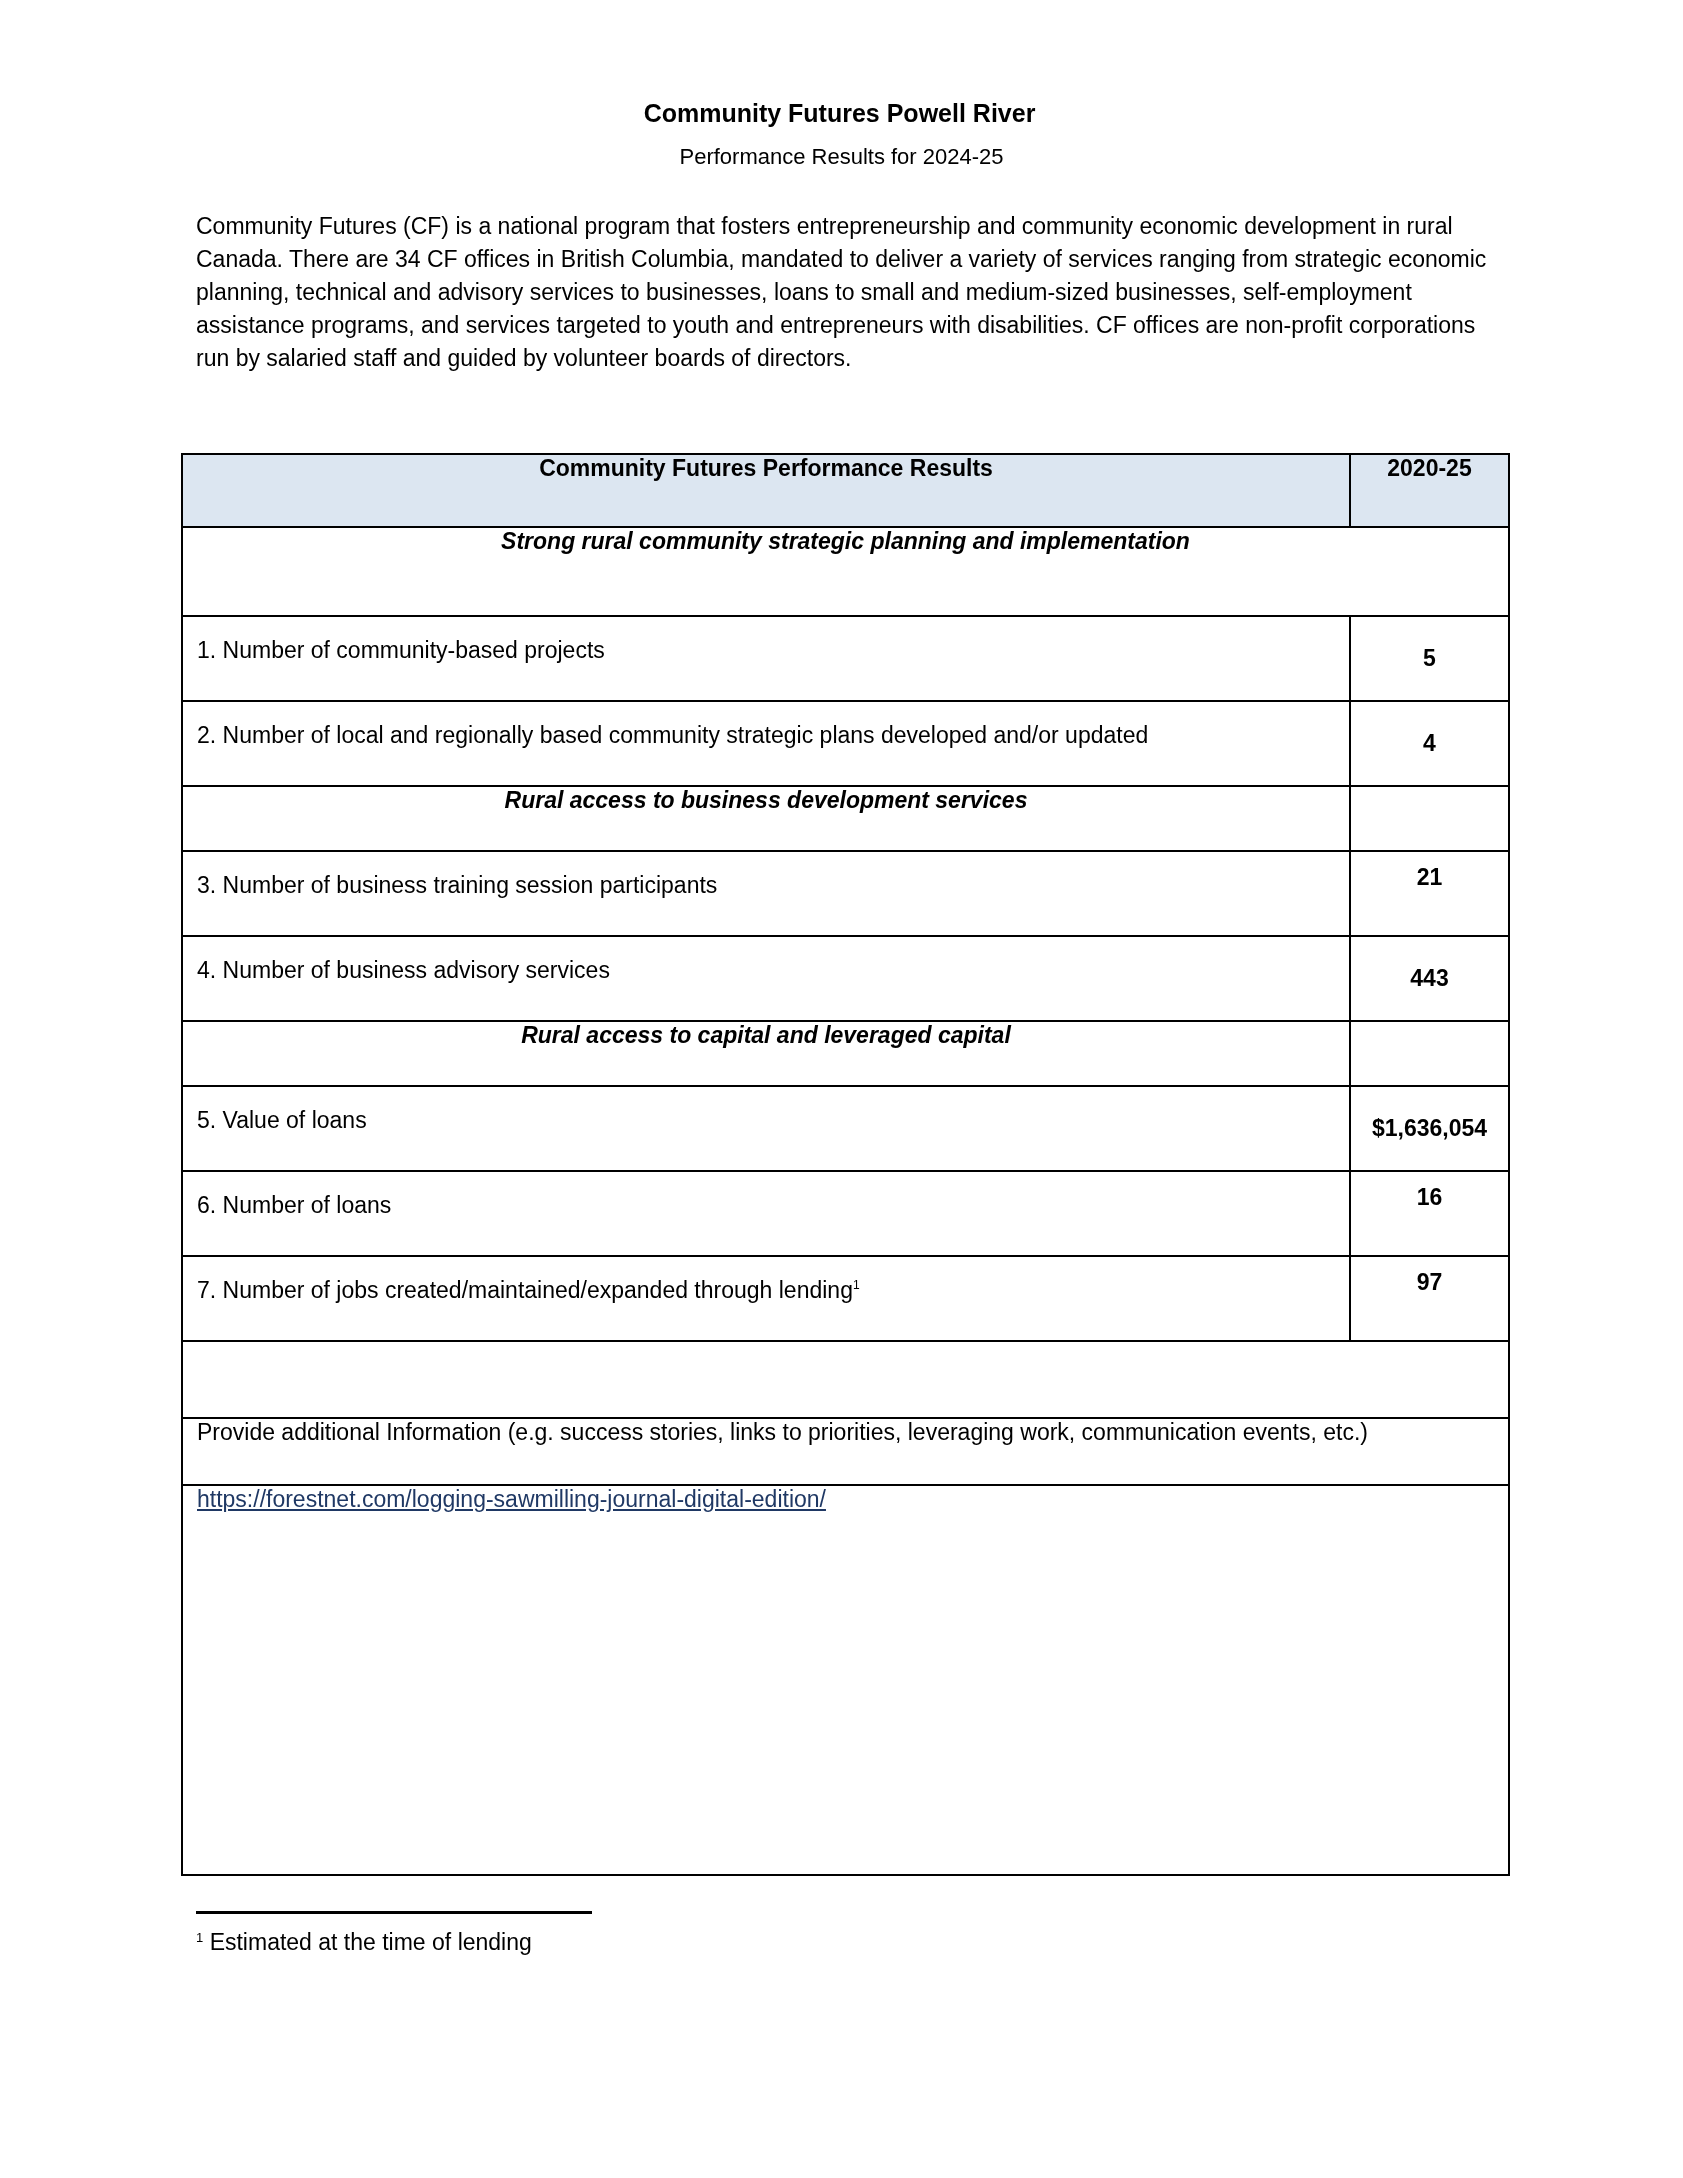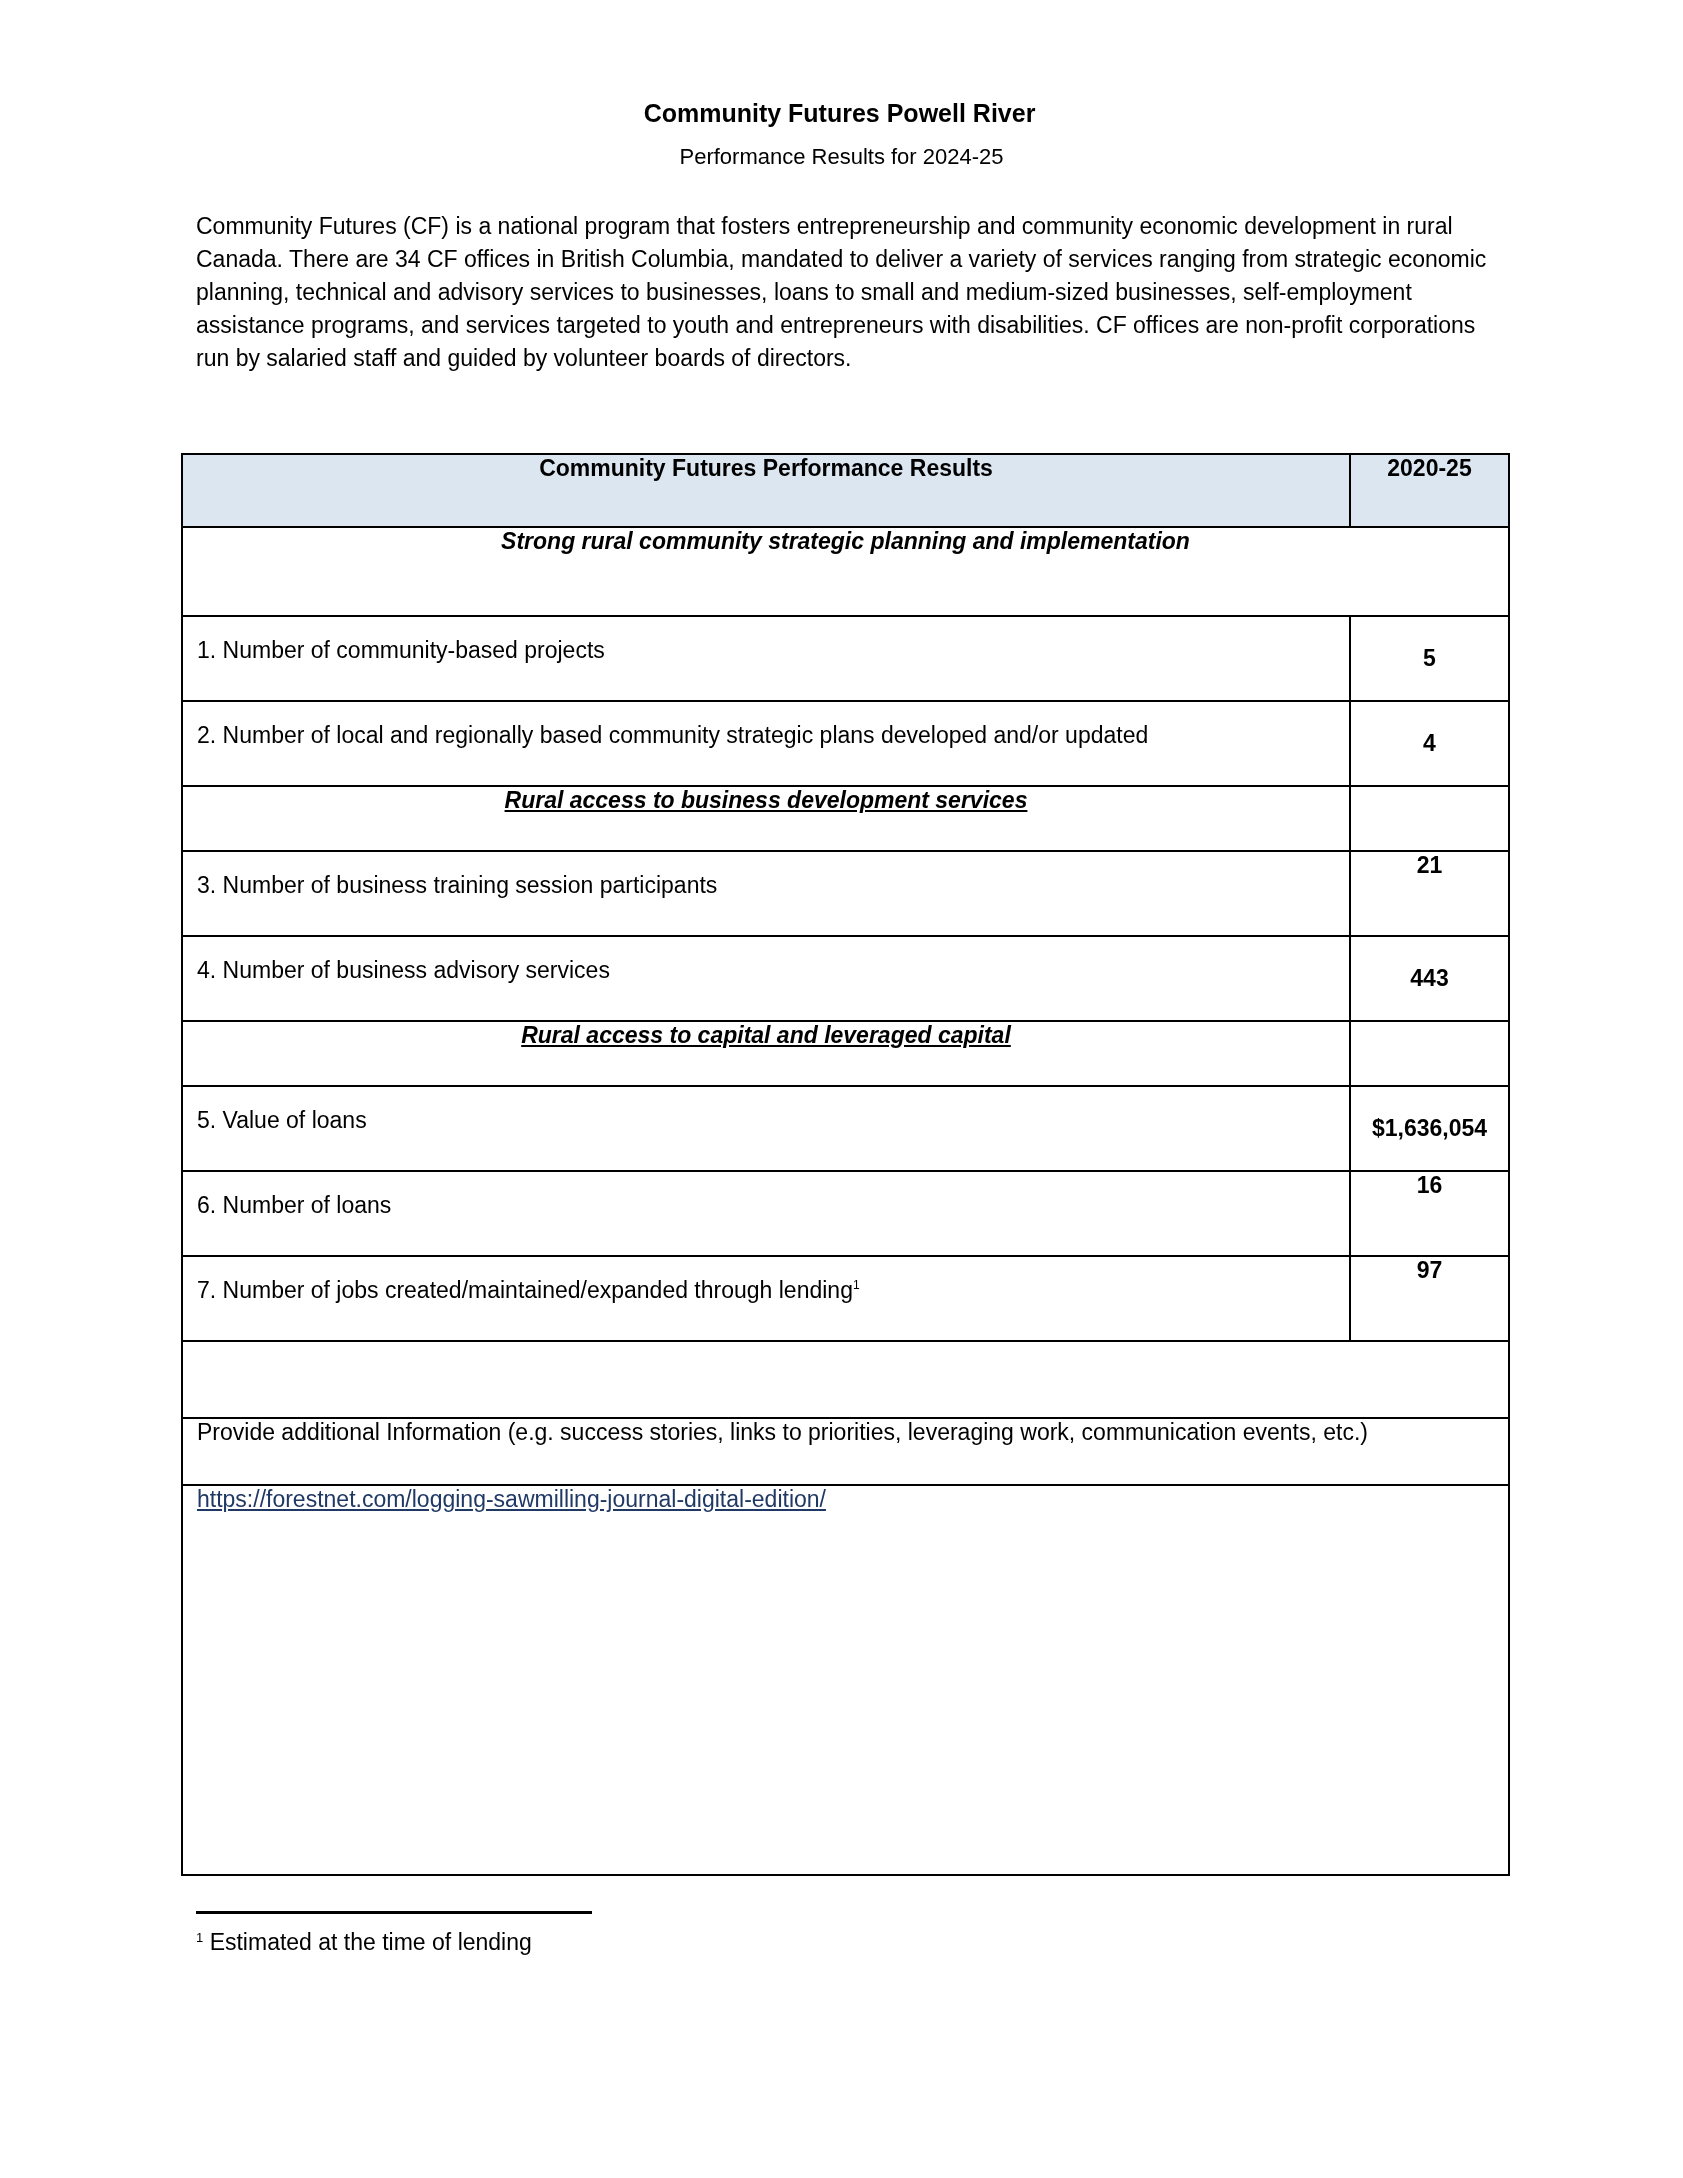--- a/index.html
+++ b/index.html
@@ -9,22 +9,22 @@
   .intro { position:absolute; top:210px; left:196px; width:1307px; font-size:23px; line-height:33px; }
   table.results { position:absolute; top:453px; left:181px; width:1329px; border-collapse:collapse; font-size:23px; }
   table.results td { border:2px solid #000; padding:0 14px; vertical-align:top; }
   .hdr td { background:#dce6f1; height:71px; font-weight:bold; vertical-align:middle; text-align:center; border-bottom-width:3px; }
   .hdr td.label { padding-bottom:0; }
   .section td { font-weight:bold; font-style:italic; text-align:center; }
   .sec1 td { height:87px; vertical-align:middle; }
   .row td { height:63px; }
   .row td.lbl { padding-top:20px; }
   .row td.val { width:129px; text-align:center; font-weight:bold; vertical-align:middle; }
-  .row td.val.top { vertical-align:top; padding-top:0; }
-  .sec2 td { height:63px; padding-top:8px;text-decoration:underline; }
+  .row td.val.top { vertical-align:top; padding-top:12px; }
+  .sec2 td { height:63px; padding-top:8px; }
   .blank td { height:75px; border-bottom-width:3px; }
   .info td { height:65px; padding-top:6px; border-bottom-width:3px; }
   .linkrow td { height:388px; vertical-align:top; padding-top:99px; }
   a.link { color:#1f3864; text-decoration:underline; }
   sup { font-size:12px; }
   .fn-rule { position:absolute; top:1911px; left:196px; width:396px; height:3px; background:#000; }
   .footnote { position:absolute; top:1929px; left:196px; font-size:23px; }
   .footnote sup { font-size:13px; vertical-align:8px; }
 </style>
 </head>

